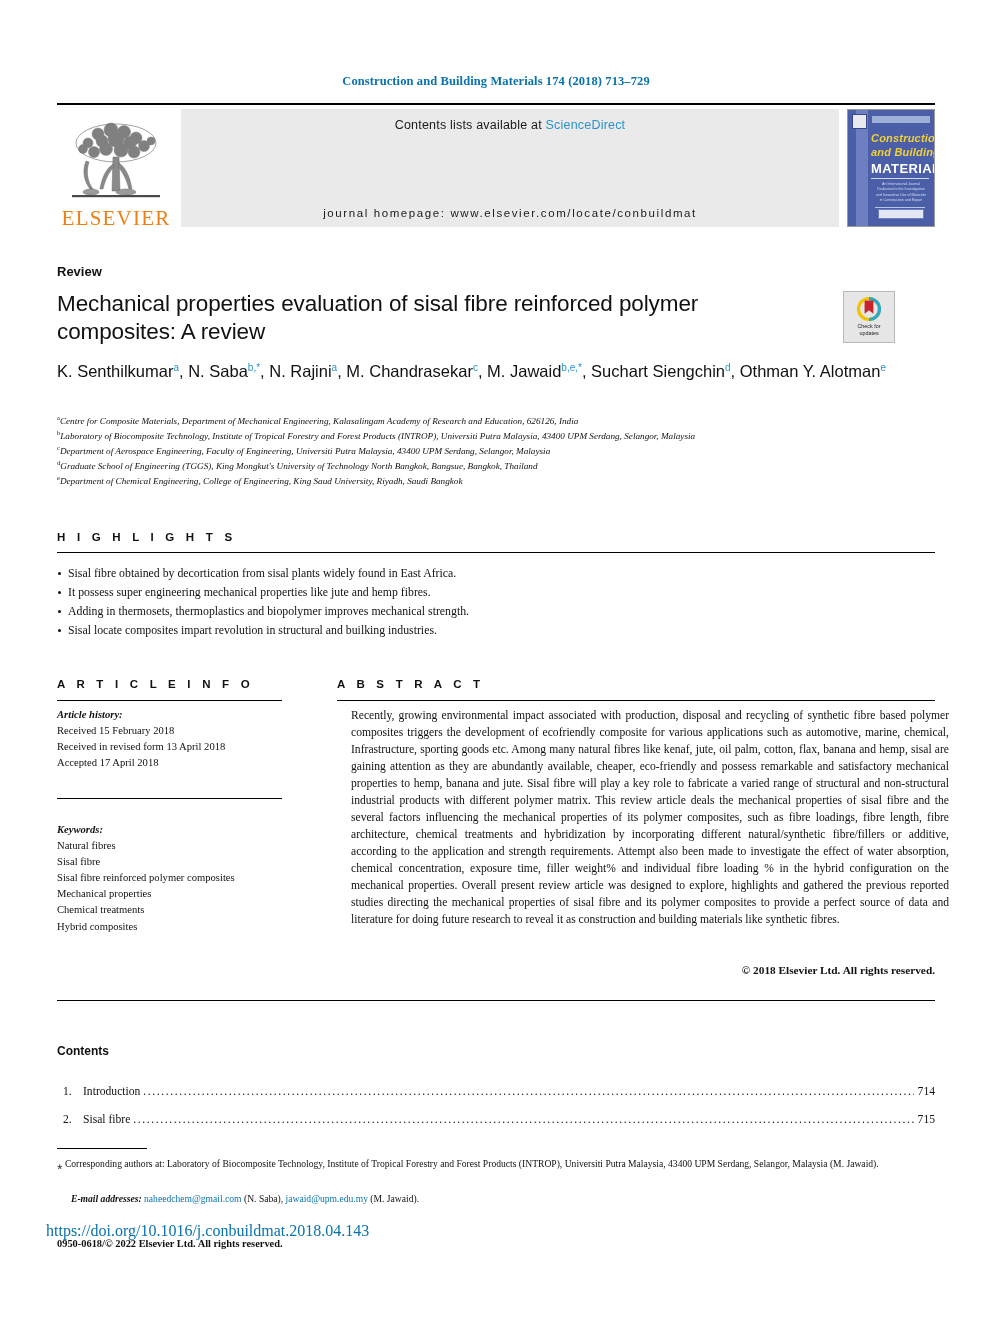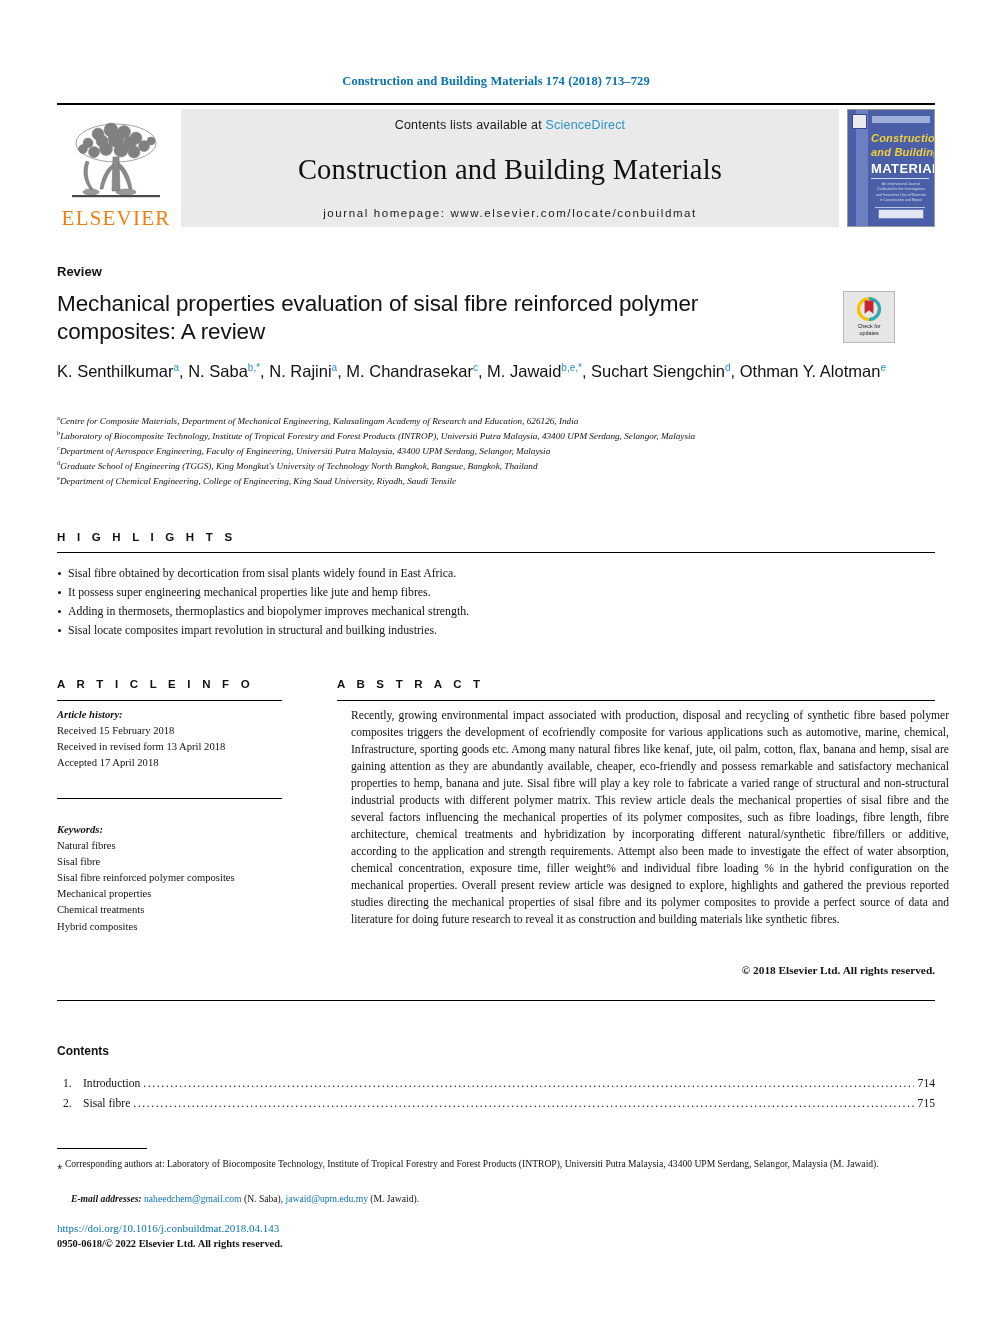--- a/index.html
+++ b/index.html
@@ -371,21 +371,21 @@
     font-size: 11.6px;
     line-height: 1.72;
     color: #111;
   }
   .toc-row {
     display: flex;
     align-items: baseline;
     width: 100%;
   }
   .toc-num { width: 26px; flex: 0 0 26px; padding-left: 6px; box-sizing: border-box; }
-  .toc-label { flex: 0 0 auto; white-space: nowrap; padding-right: 3px; }
+  .toc-label { flex: 0 0 auto; white-space: nowrap; padding-right: 3px; margin-top: 8px; }
   .toc-dots {
     flex: 1 1 auto;
     overflow: hidden;
     white-space: nowrap;
     letter-spacing: 1.6px;
     color: #111;
   }
   .toc-page { flex: 0 0 auto; padding-left: 4px; text-align: right; }
 
   
@@ -412,23 +412,23 @@
     line-height: 1.55;
     color: #111;
     padding-left: 14px;
     box-sizing: border-box;
   }
   .email-label { font-style: italic; font-weight: bold; }
   .mail { color: #0a72ad; }
 
   .doi {
     position: absolute;
-    top: 1222px; left: 57px;
-    font-family: "Liberation Serif", serif;
-    font-size: 11px;
+    top: 1222px; left: 46px;
+    font-family: "Liberation Serif", serif;
+    font-size: 16px;
     color: #0a72ad;
   }
   .issn {
     position: absolute;
     top: 1238px; left: 57px;
     font-family: "Liberation Serif", serif;
     font-size: 10.4px;
     font-weight: bold;
     color: #111;
   }
@@ -474,21 +474,20 @@
           <rect x="6" y="76" width="88" height="2.2" fill="#4a4a4a"></rect>
         </svg>
         <div class="elsevier-word">ELSEVIER</div>
       </div>
 
       <div class="journal-band">
         <div class="contents-line">
           <span>Contents lists available at</span>
           <span class="sd-link">ScienceDirect</span>
         </div>
-        <div class="journal-name">Construction and Building Materials</div>
         <div class="homepage-line">journal homepage: www.elsevier.com/locate/conbuildmat</div>
       </div>
 
       <div class="cover-thumb">
         <div class="cover-strip"></div>
         <div class="cover-topbar"></div>
         <div class="cover-box"></div>
         <div class="cover-t1">Construction</div>
         <div class="cover-t2">and Building</div>
         <div class="cover-t3">MATERIALS</div>
@@ -517,21 +516,21 @@
     </div>
   </div>
 
   <div class="authors">K. Senthilkumar<sup>a</sup>, N. Saba<sup>b,*</sup>, N. Rajini<sup>a</sup>, M. Chandrasekar<sup>c</sup>, M. Jawaid<sup>b,e,*</sup>, Suchart Siengchin<sup>d</sup>, Othman Y. Alotman<sup>e</sup></div>
 
   <div class="affiliations">
       <div><sup>a</sup><span>Centre for Composite Materials, Department of Mechanical Engineering, Kalasalingam Academy of Research and Education, 626126, India</span></div>
       <div><sup>b</sup><span>Laboratory of Biocomposite Technology, Institute of Tropical Forestry and Forest Products (INTROP), Universiti Putra Malaysia, 43400 UPM Serdang, Selangor, Malaysia</span></div>
       <div><sup>c</sup><span>Department of Aerospace Engineering, Faculty of Engineering, Universiti Putra Malaysia, 43400 UPM Serdang, Selangor, Malaysia</span></div>
       <div><sup>d</sup><span>Graduate School of Engineering (TGGS), King Mongkut's University of Technology North Bangkok, Bangsue, Bangkok, Thailand</span></div>
-      <div><sup>e</sup><span>Department of Chemical Engineering, College of Engineering, King Saud University, Riyadh, Saudi Tensile</span></div>
+      <div><sup>e</sup><span>Department of Chemical Engineering, College of Engineering, King Saud University, Riyadh, Saudi Bangkok</span></div>
     </div>
 
   <div class="sec-head highlights-head">H I G H L I G H T S</div>
   <div class="rule-full" id="hl-rule"></div>
   <div class="highlights-list">
     <ul>
         <li>Sisal fibre obtained by decortication from sisal plants widely found in East Africa.</li>
         <li>It possess super engineering mechanical properties like jute and hemp fibres.</li>
         <li>Adding in thermosets, thermoplastics and biopolymer improves mechanical strength.</li>
         <li>Sisal locate composites impart revolution in structural and builking industries.</li>

